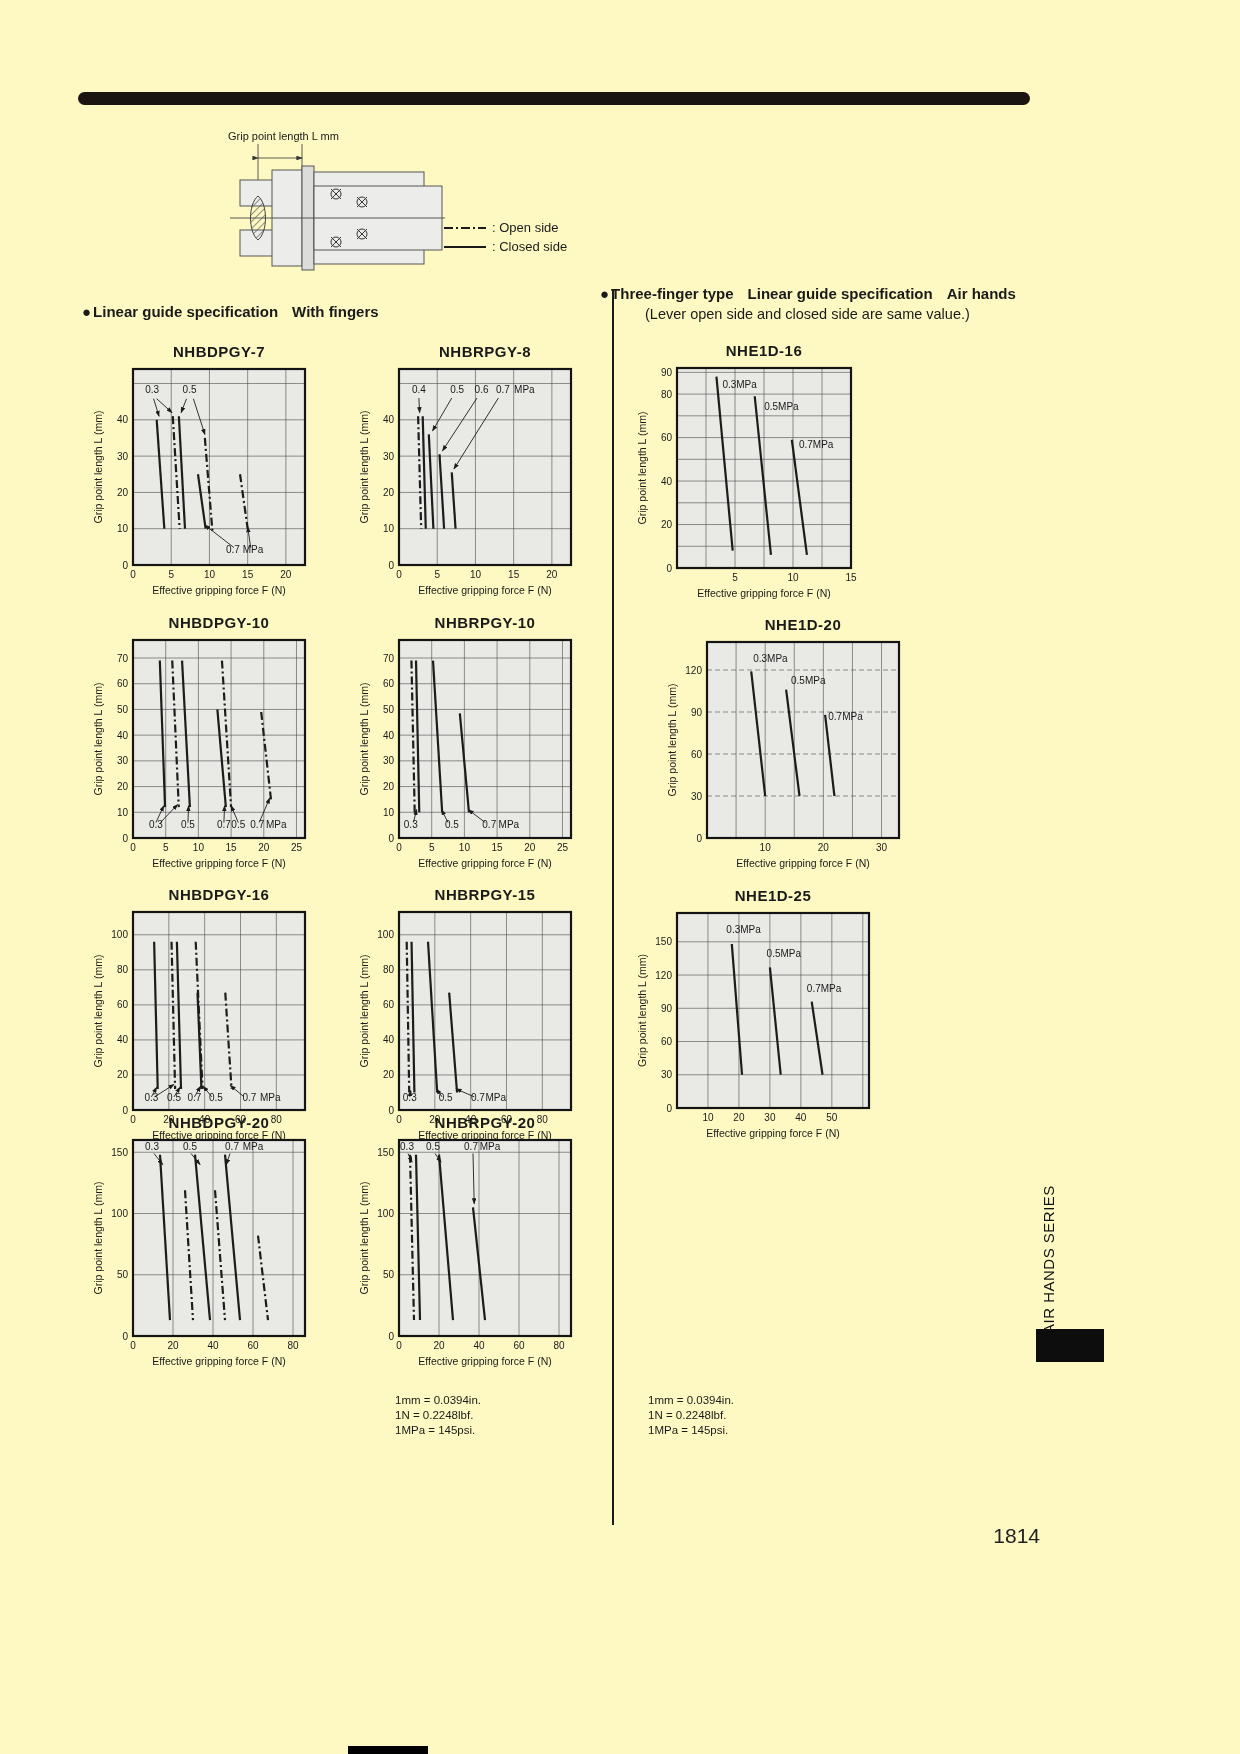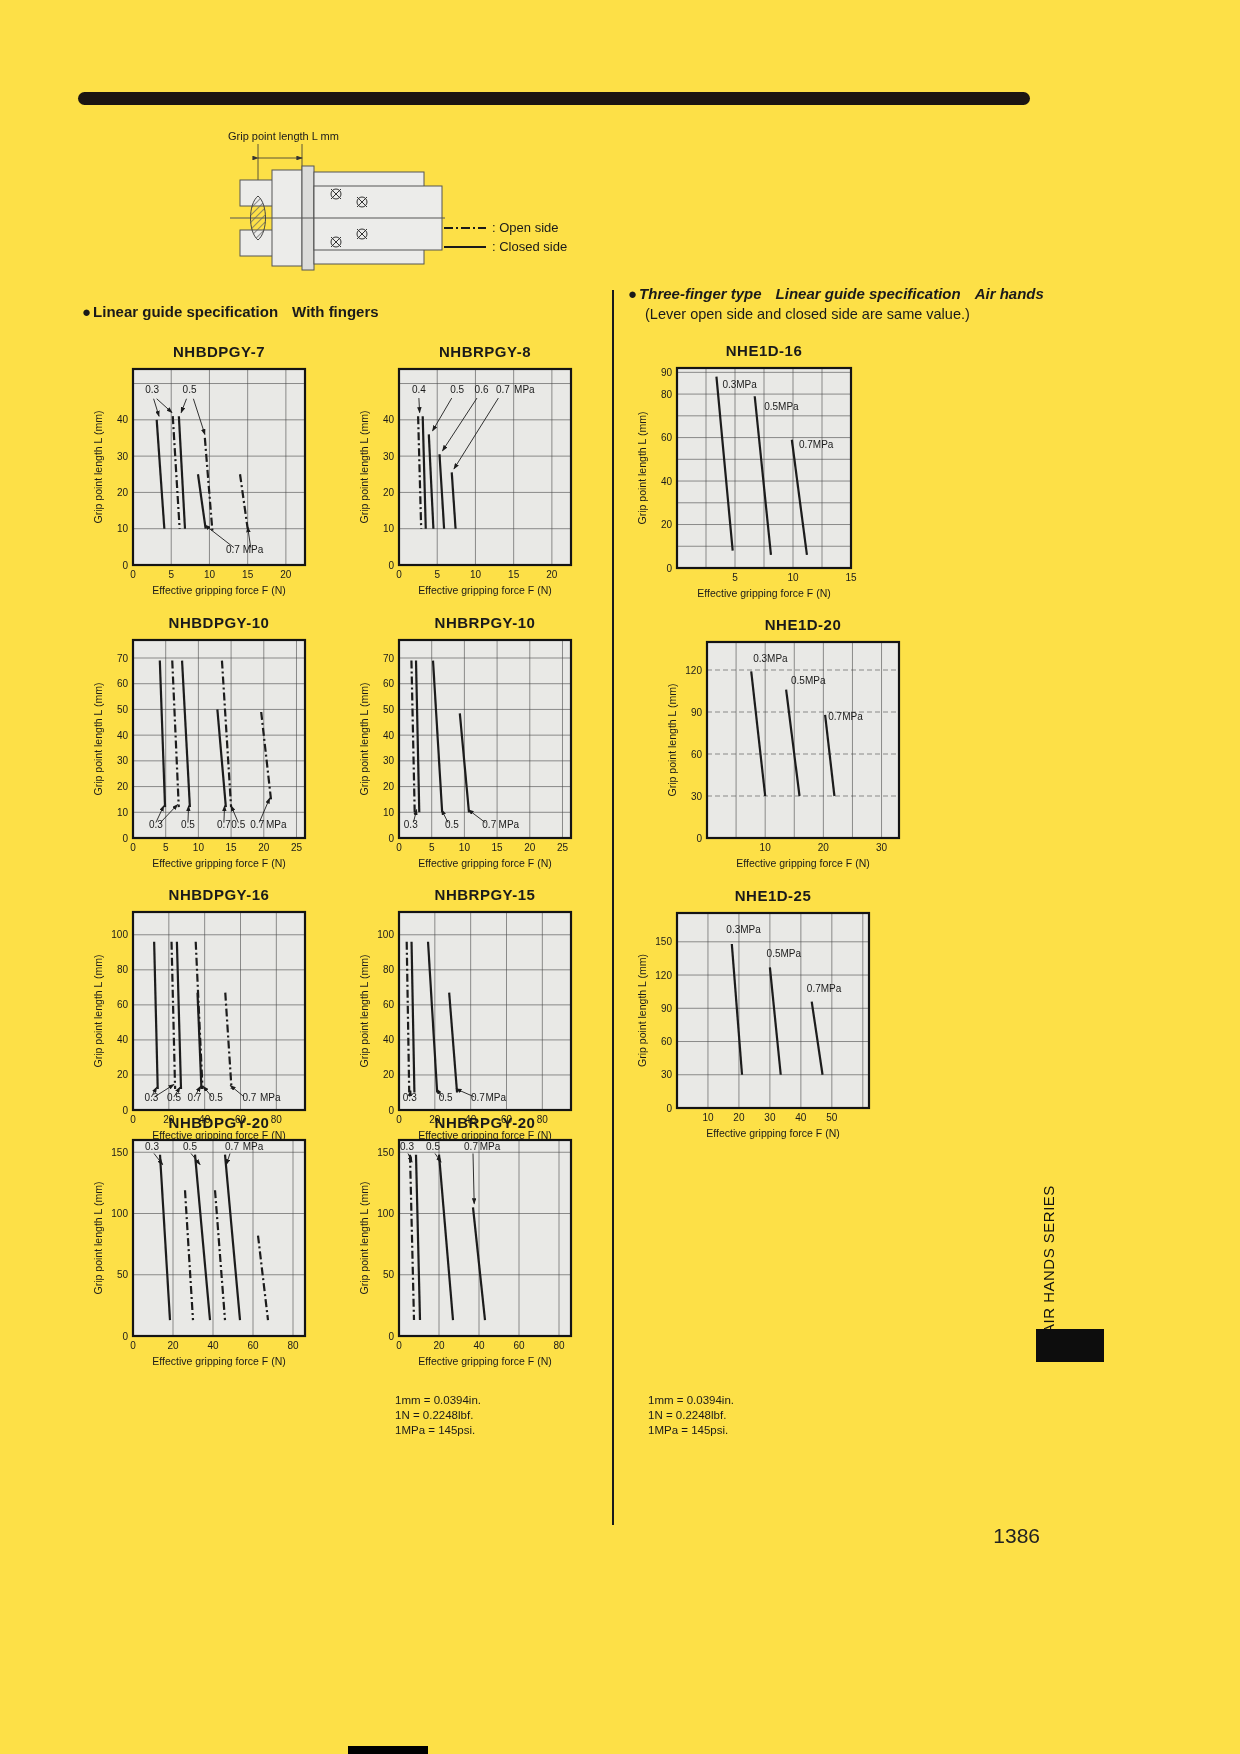--- a/index.html
+++ b/index.html
@@ -1,16 +1,16 @@
 <!DOCTYPE html>
 <html><head>
 <meta charset="utf-8">
 <style>
   html,body{margin:0;padding:0;background:#fff;}
-  .page{position:relative;width:1240px;height:1754px;background:#fde047;overflow:hidden;
+  .page{position:relative;width:1240px;height:1754px;background:#fef9c3;overflow:hidden;
         font-family:"Liberation Sans","DejaVu Sans",sans-serif;color:#1a1a1a;}
   .topbar{position:absolute;left:78px;top:92px;width:952px;height:13px;background:#1b1512;border-radius:7px;}
   .divider{position:absolute;left:612px;top:290px;width:2px;height:1235px;background:#1a1a1a;}
   .diagram{position:absolute;left:210px;top:128px;}
   .legend{position:absolute;left:444px;top:218px;font-size:13px;}
   .legend-row{display:flex;align-items:center;height:19px;}
   .legend-row svg{margin-right:6px;}
   .sec-header{position:absolute;font-weight:bold;font-size:15px;white-space:nowrap;}
   .sec-header .bullet{font-size:15px;margin-right:2px;}
   .hdr-gap{display:inline-block;width:14px;}
@@ -96,21 +96,21 @@
       <svg width="42" height="6">
           <line x1="0" y1="3" x2="42" y2="3" stroke="#1a1a1a" stroke-width="2.2"></line>
         </svg>
       <span>: Closed side</span>
     </div>
   </div>
 
   <div class="sec-header" style="left:82px;top:303px;">
     <span class="bullet">●</span><span>Linear guide specification</span><span class="hdr-gap"></span><span>With fingers</span>
   </div>
-  <div class="sec-header" style="left:628px;top:285px;font-style:italic;">
+  <div class="sec-header" style="left:600px;top:285px;">
     <span class="bullet">●</span><span>Three-finger type</span><span class="hdr-gap"></span><span>Linear guide specification</span><span class="hdr-gap"></span><span>Air hands</span>
   </div>
   <div class="sec-sub" style="left:645px;top:306px;">(Lever open side and closed side are same value.)</div>
 
   <div class="divider"></div>
 
   <div class="chart" style="left:91px;top:341px;">
       <div class="ctitle" style="margin-left: 42px; width: 172px;">NHBDPGY-7</div>
       <svg width="226" height="236">
         <defs>
@@ -625,16 +625,16 @@
     <div>1MPa = 145psi.</div>
   </div>
   <div class="notes" style="left:648px;top:1393px;">
     <div>1mm = 0.0394in.</div>
     <div>1N = 0.2248lbf.</div>
     <div>1MPa = 145psi.</div>
   </div>
 
   <div class="side-label">AIR HANDS SERIES</div>
   <div class="side-tab"></div>
-  <div class="page-num">1386</div>
+  <div class="page-num">1814</div>
   <div class="bottom-mark"></div>
 
 </div>
 
 </body></html>

